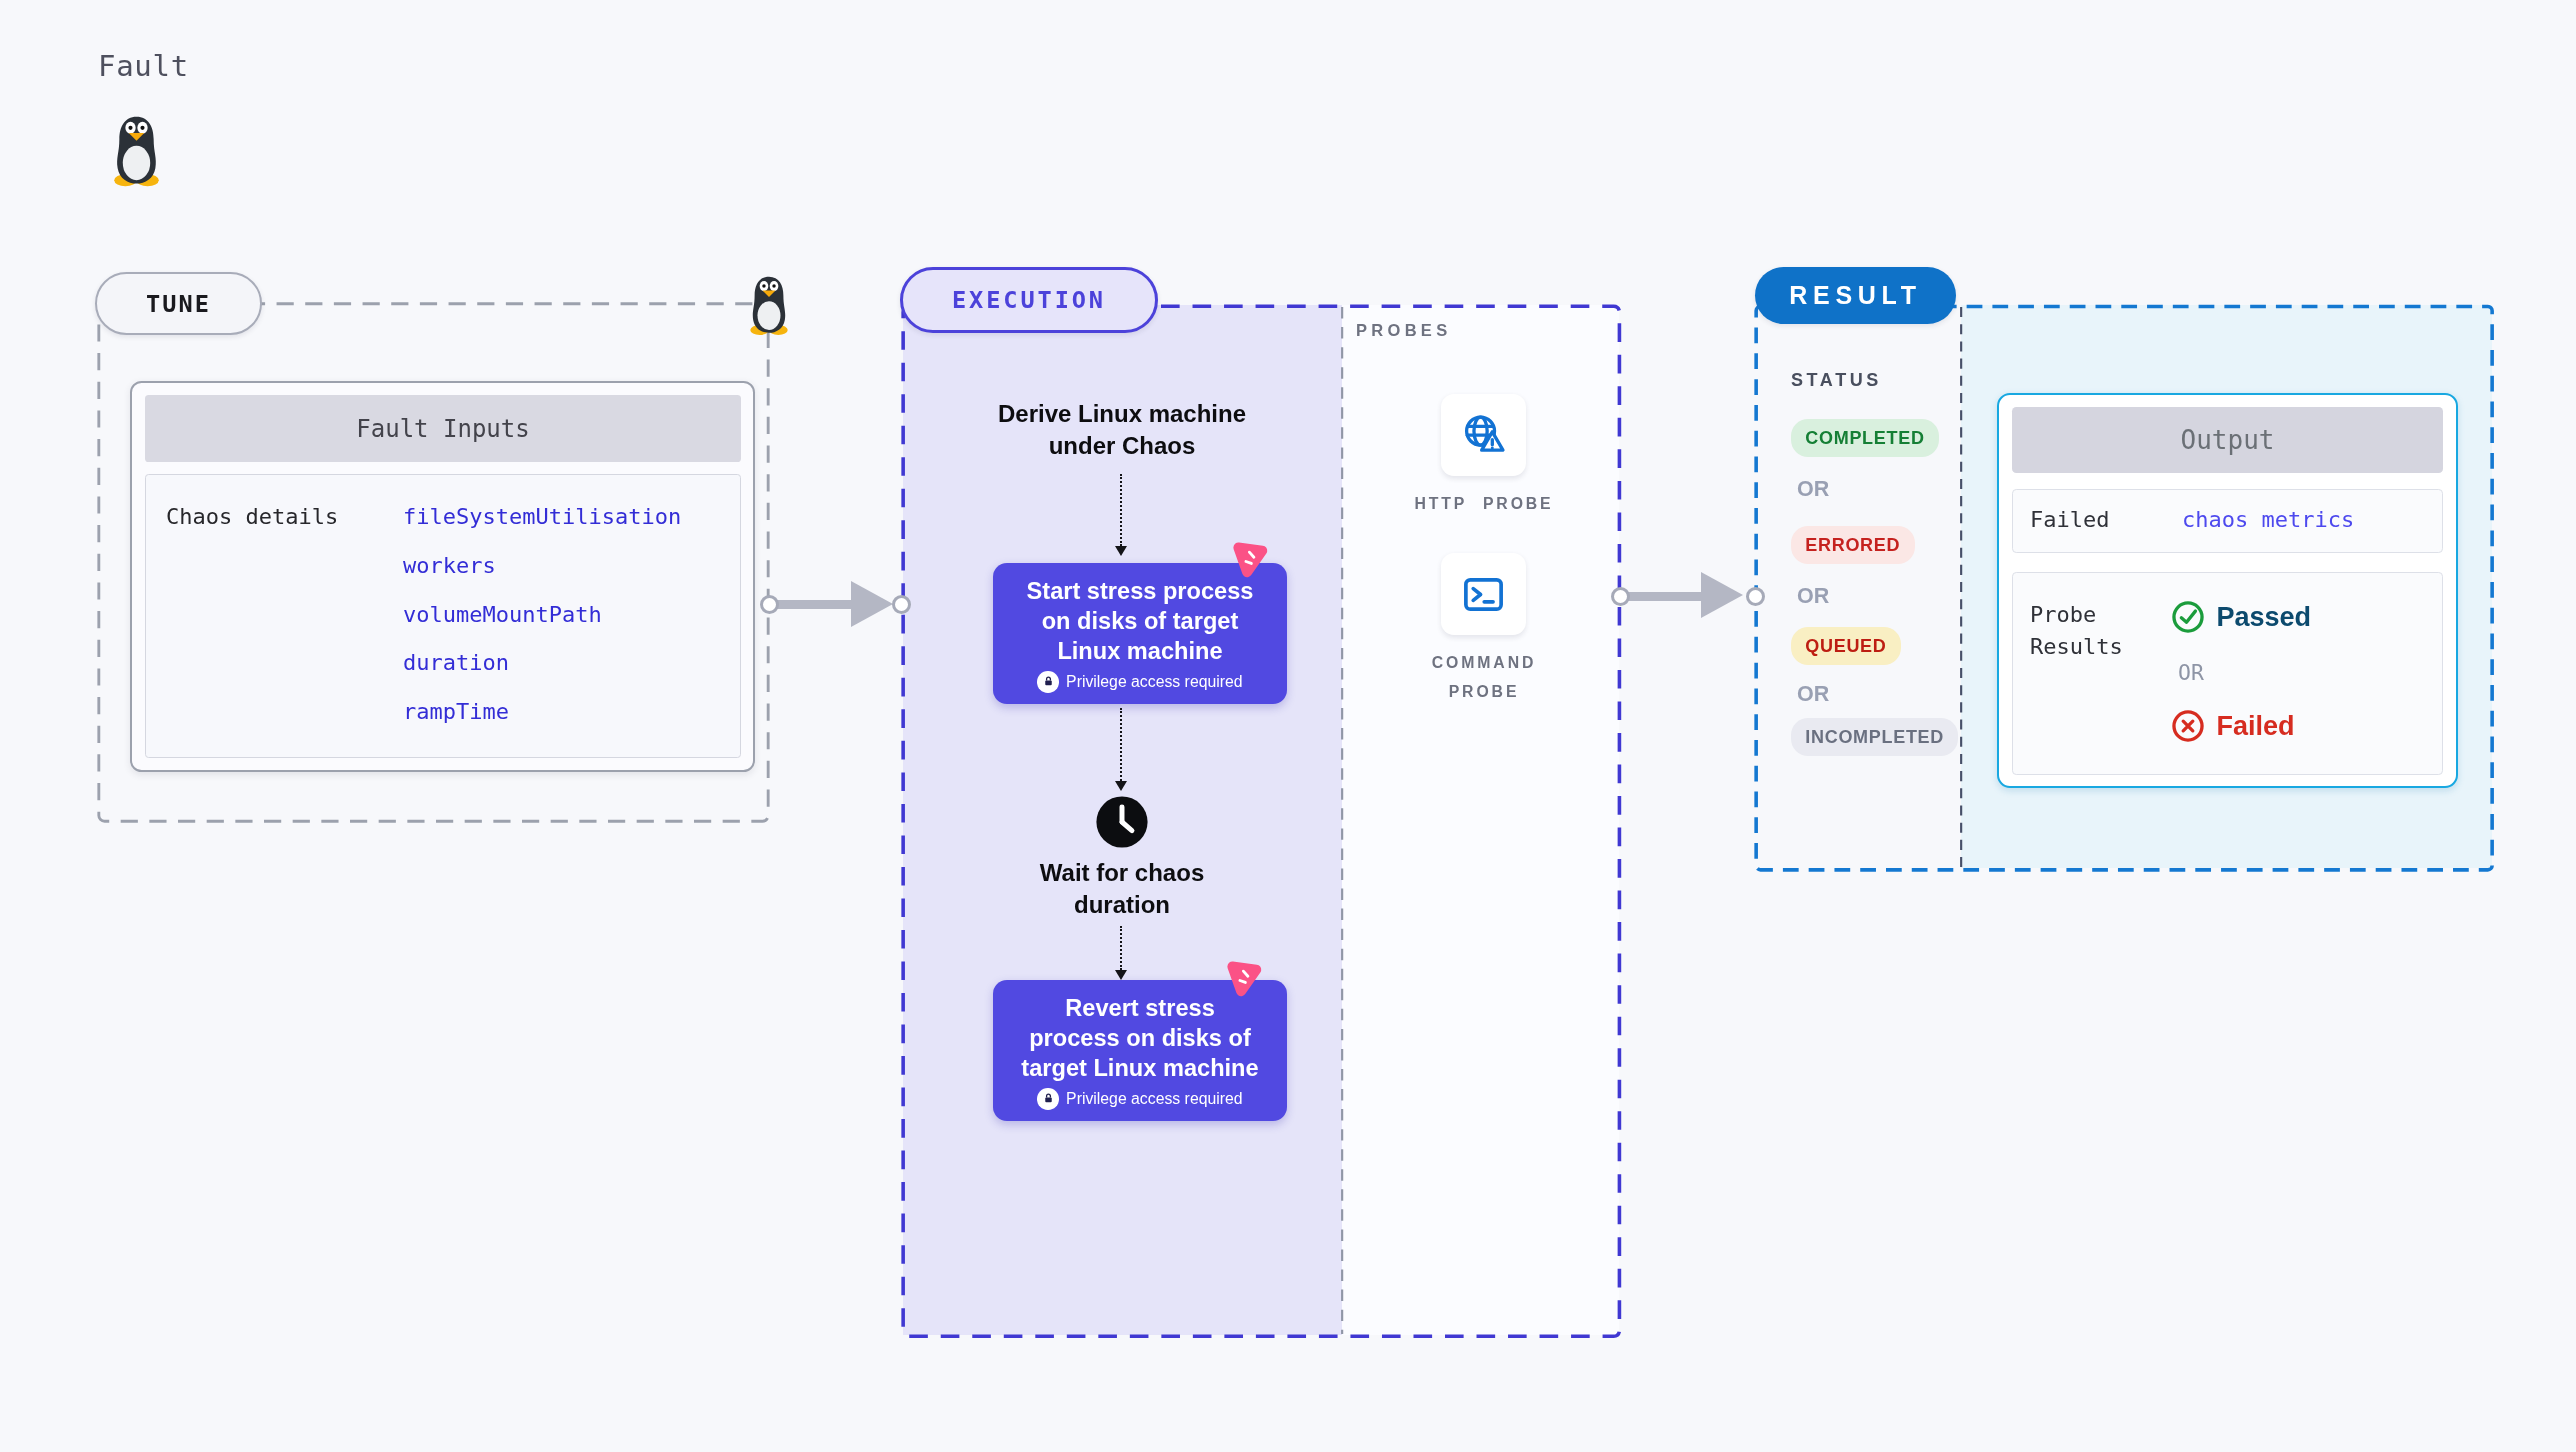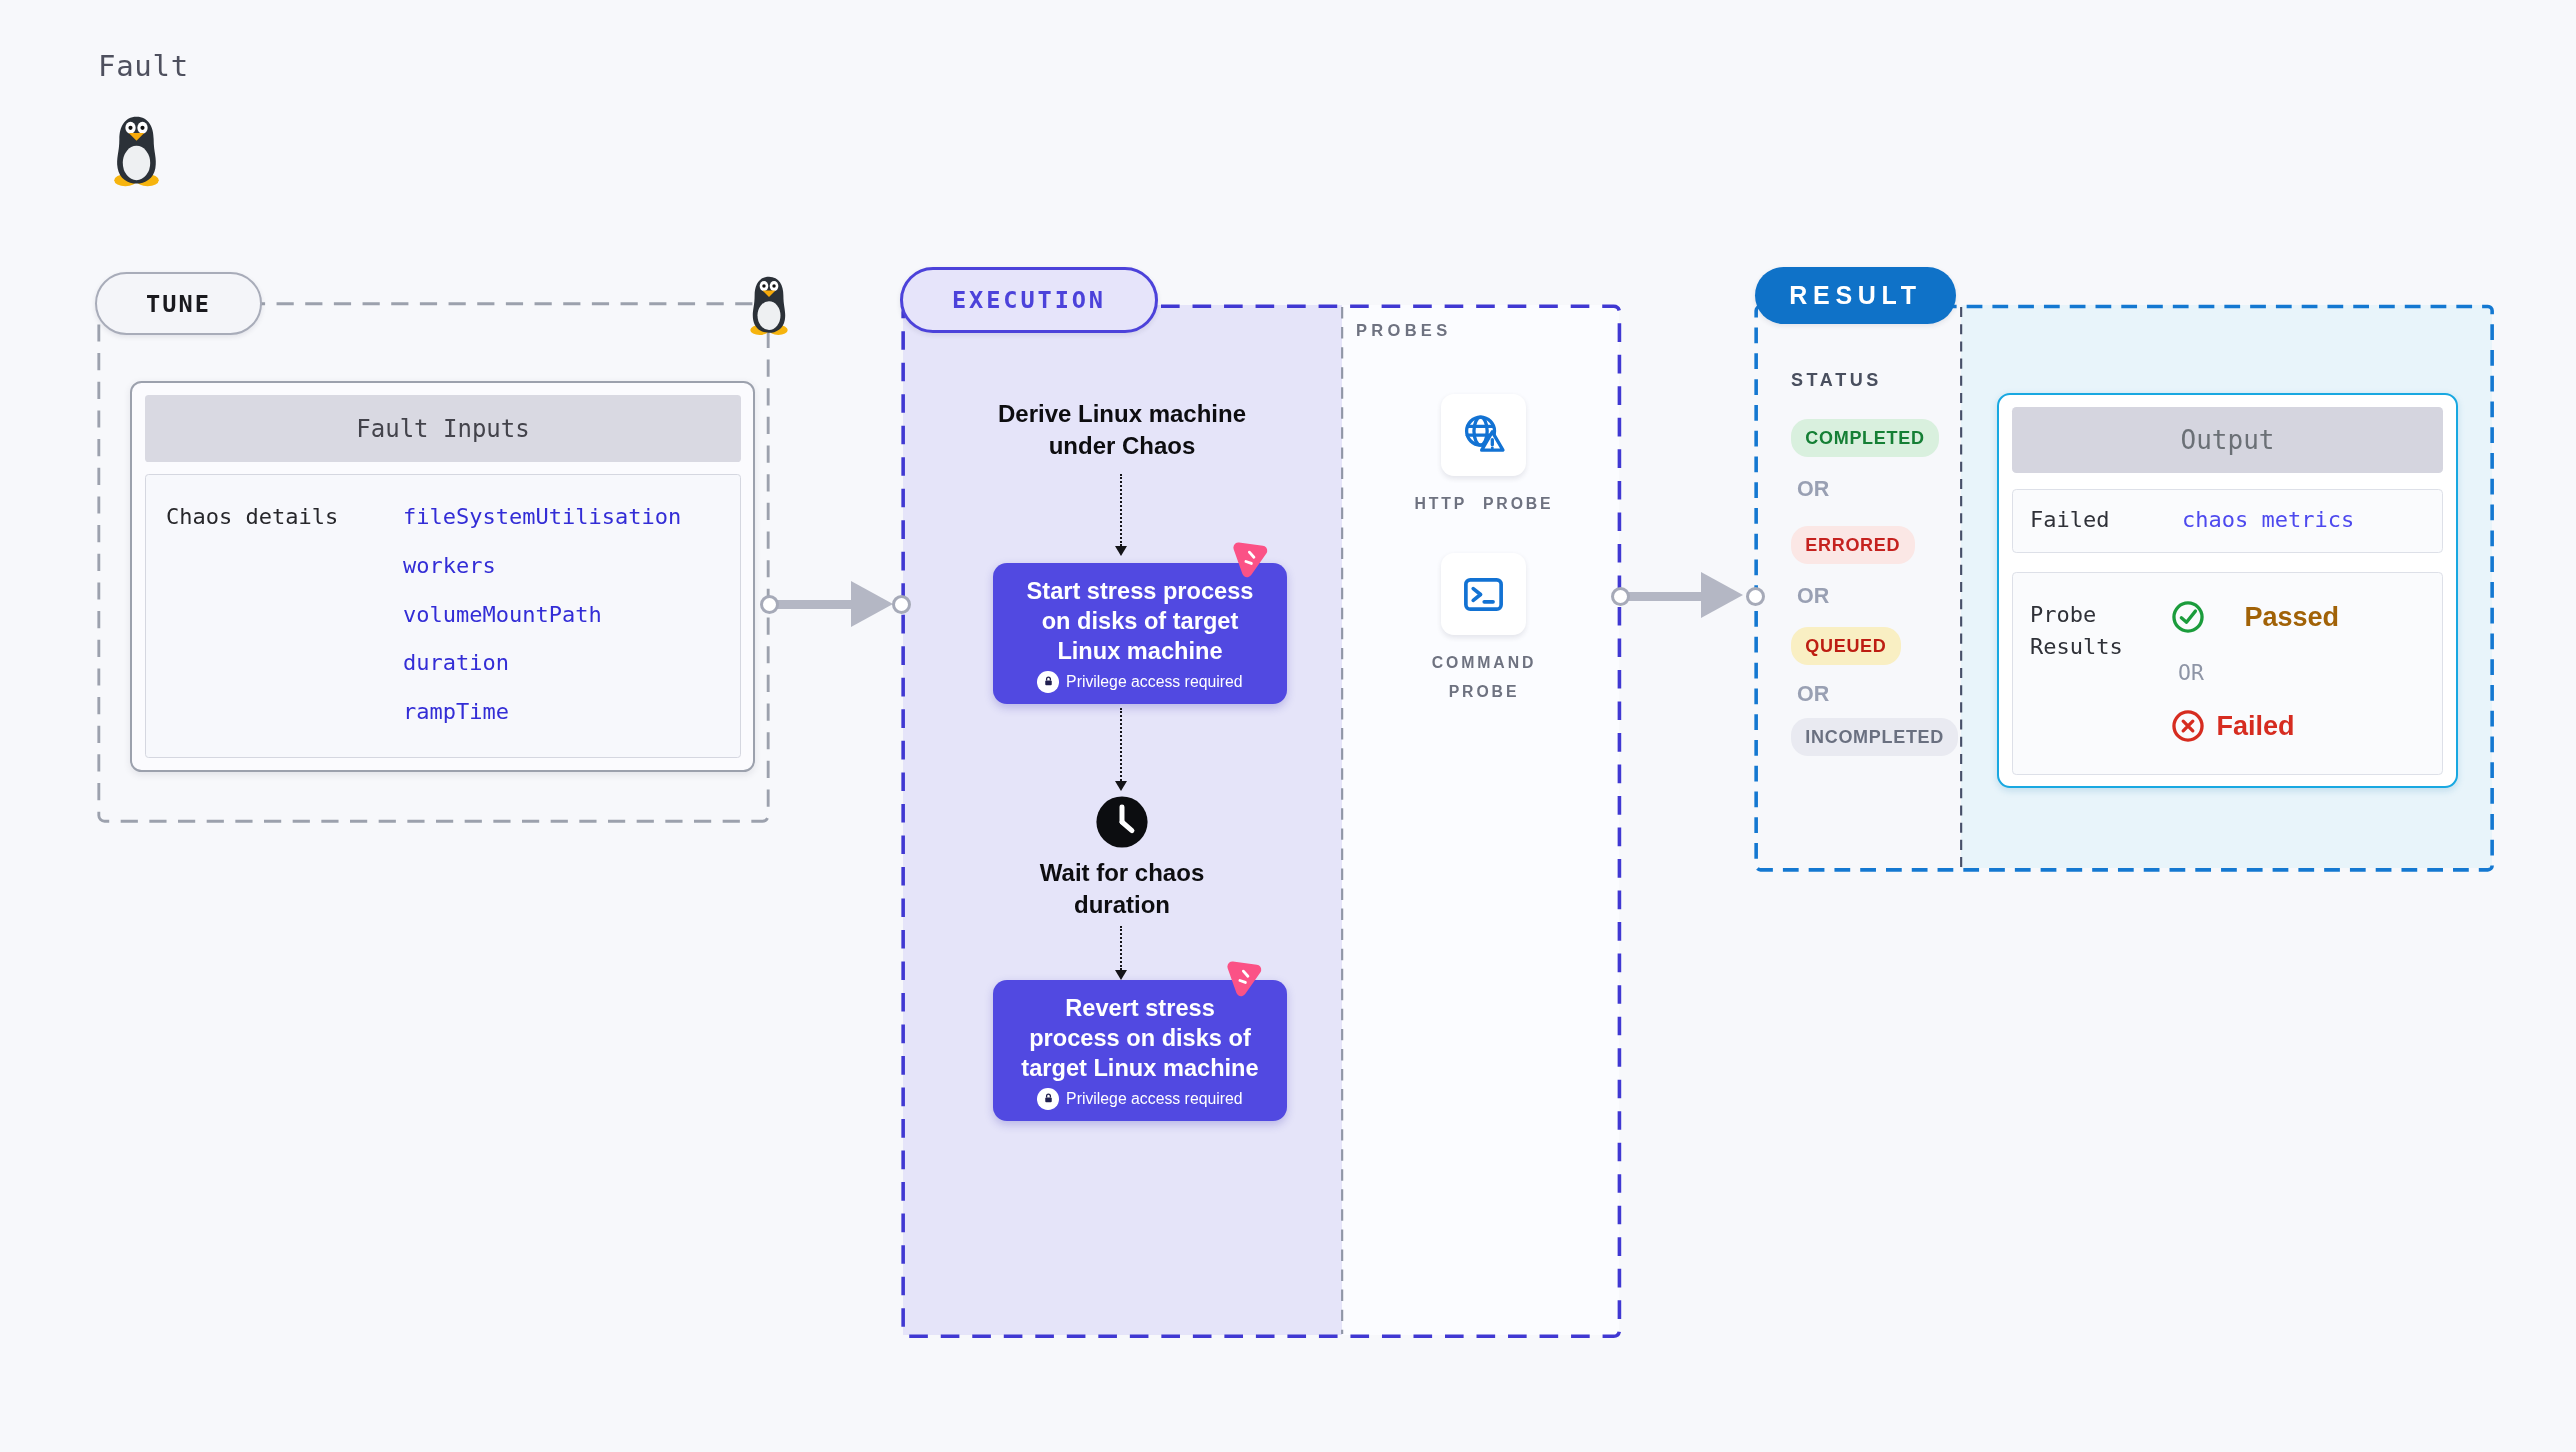--- a/index.html
+++ b/index.html
@@ -85,21 +85,21 @@
   .output-header{left:2012px;top:407px;width:431px;height:66px;background:#d5d5df;border-radius:4.3px;
                display:flex;align-items:center;justify-content:center;font-size:26px;color:#6b7076;z-index:4;}
   .output-row{left:2012px;width:431px;background:#fafbfd;border:1.4px solid #dde0e8;border-radius:4.3px;
               box-sizing:border-box;z-index:4;}
   .row-metrics{top:489px;height:64px;}
   .row-probe{top:572px;height:203px;}
   .output-cell-label{position:absolute;left:17px;font-size:22px;color:#2f3138;font-family:"DejaVu Sans Mono",monospace;}
   .metrics-value{position:absolute;left:169px;top:17px;font-size:22px;color:#4d49ee;font-family:"DejaVu Sans Mono",monospace;}
   .passfail-row{position:absolute;left:158px;display:flex;align-items:center;gap:11.5px;}
   .passfail-text{font-size:27px;font-weight:800;}
-  .passed-text{color:#a16207;margin-left:28px;}
+  .passed-text{color:#0c4a6e;}
   .failed-text{color:#d62c20;}
   .or-output{position:absolute;left:165px;font-size:21.5px;color:#8e95a6;font-family:"DejaVu Sans Mono",monospace;}
 </style>
 </head>
 <body>
 
 <div class="canvas">
 
   <div class="abs kicker mono">Fault</div>
   <div class="abs title-penguin">

